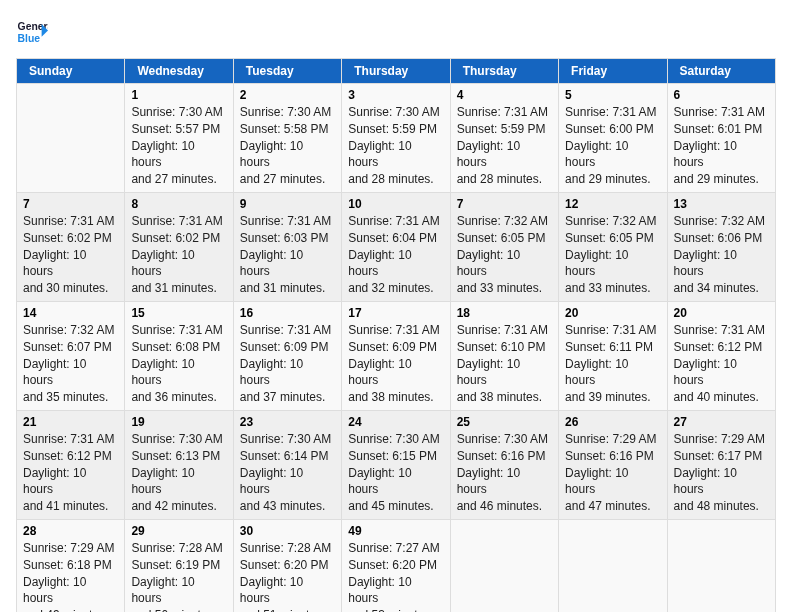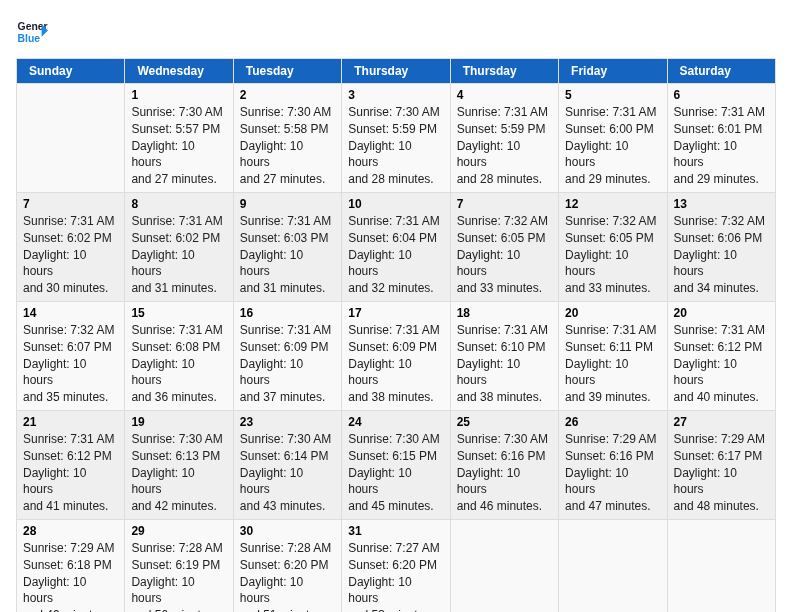--- a/index.html
+++ b/index.html
@@ -319,21 +319,21 @@
 and 50 minutes.</div>
         </td>
         <td>
           <span class="day-number">30</span>
           <div class="day-info" style="white-space: pre-line;">Sunrise: 7:28 AM
 Sunset: 6:20 PM
 Daylight: 10 hours
 and 51 minutes.</div>
         </td>
         <td>
-          <span class="day-number">31</span>
+          <span class="day-number">49</span>
           <div class="day-info" style="white-space: pre-line;">Sunrise: 7:27 AM
 Sunset: 6:20 PM
 Daylight: 10 hours
 and 53 minutes.</div>
         </td>
         <td></td>
         <td></td>
         <td></td>
       </tr>
     </tbody>

